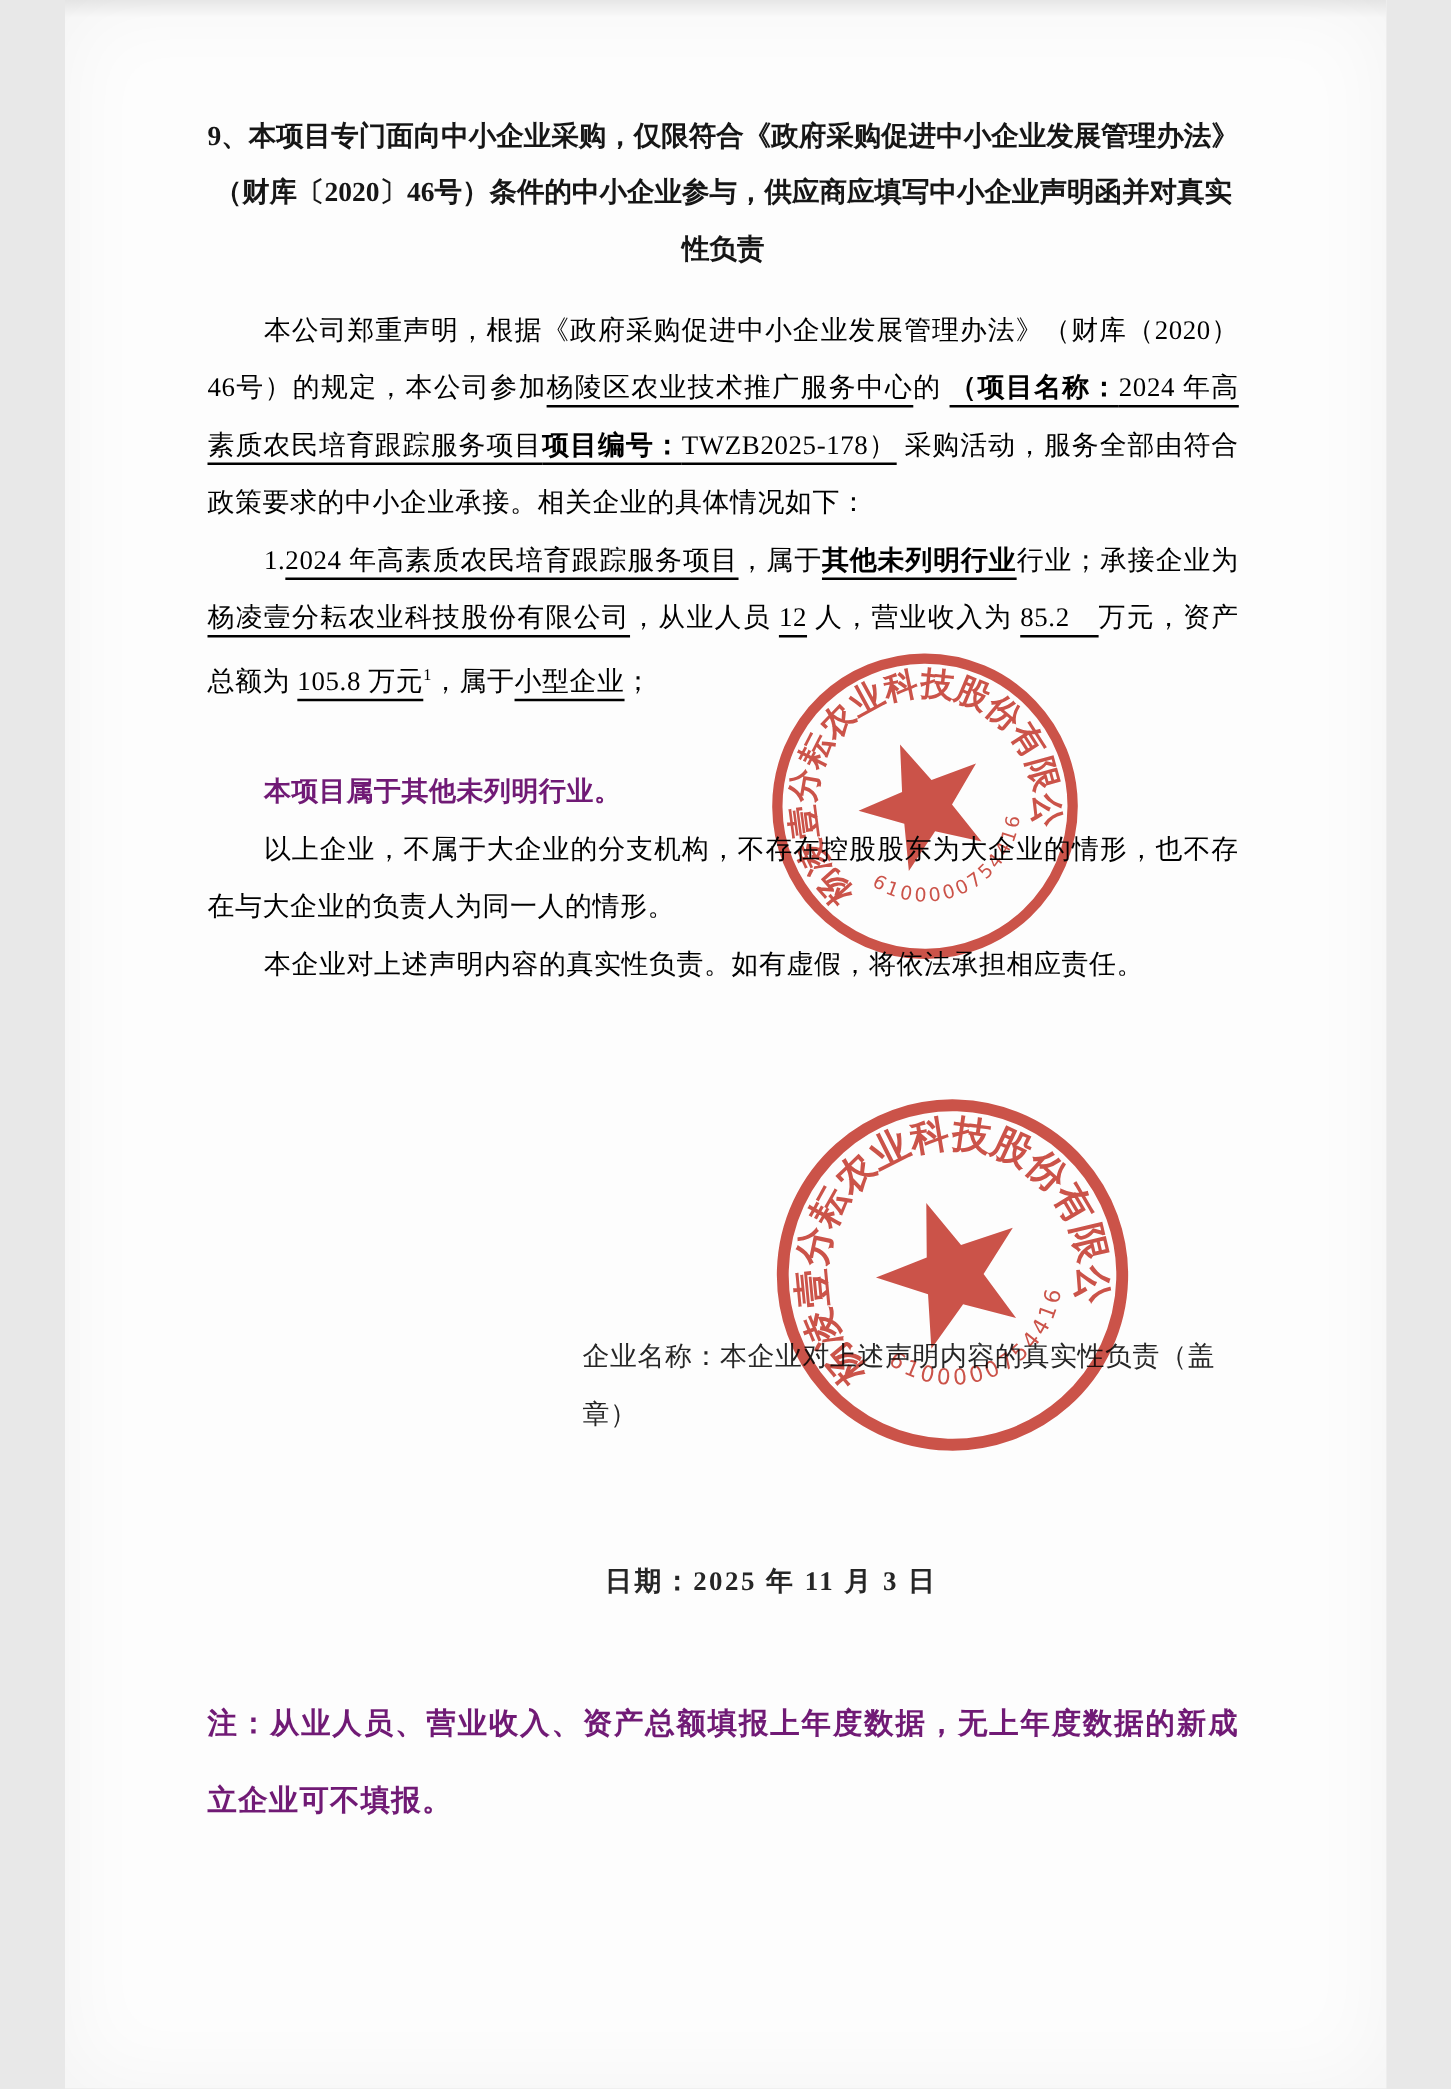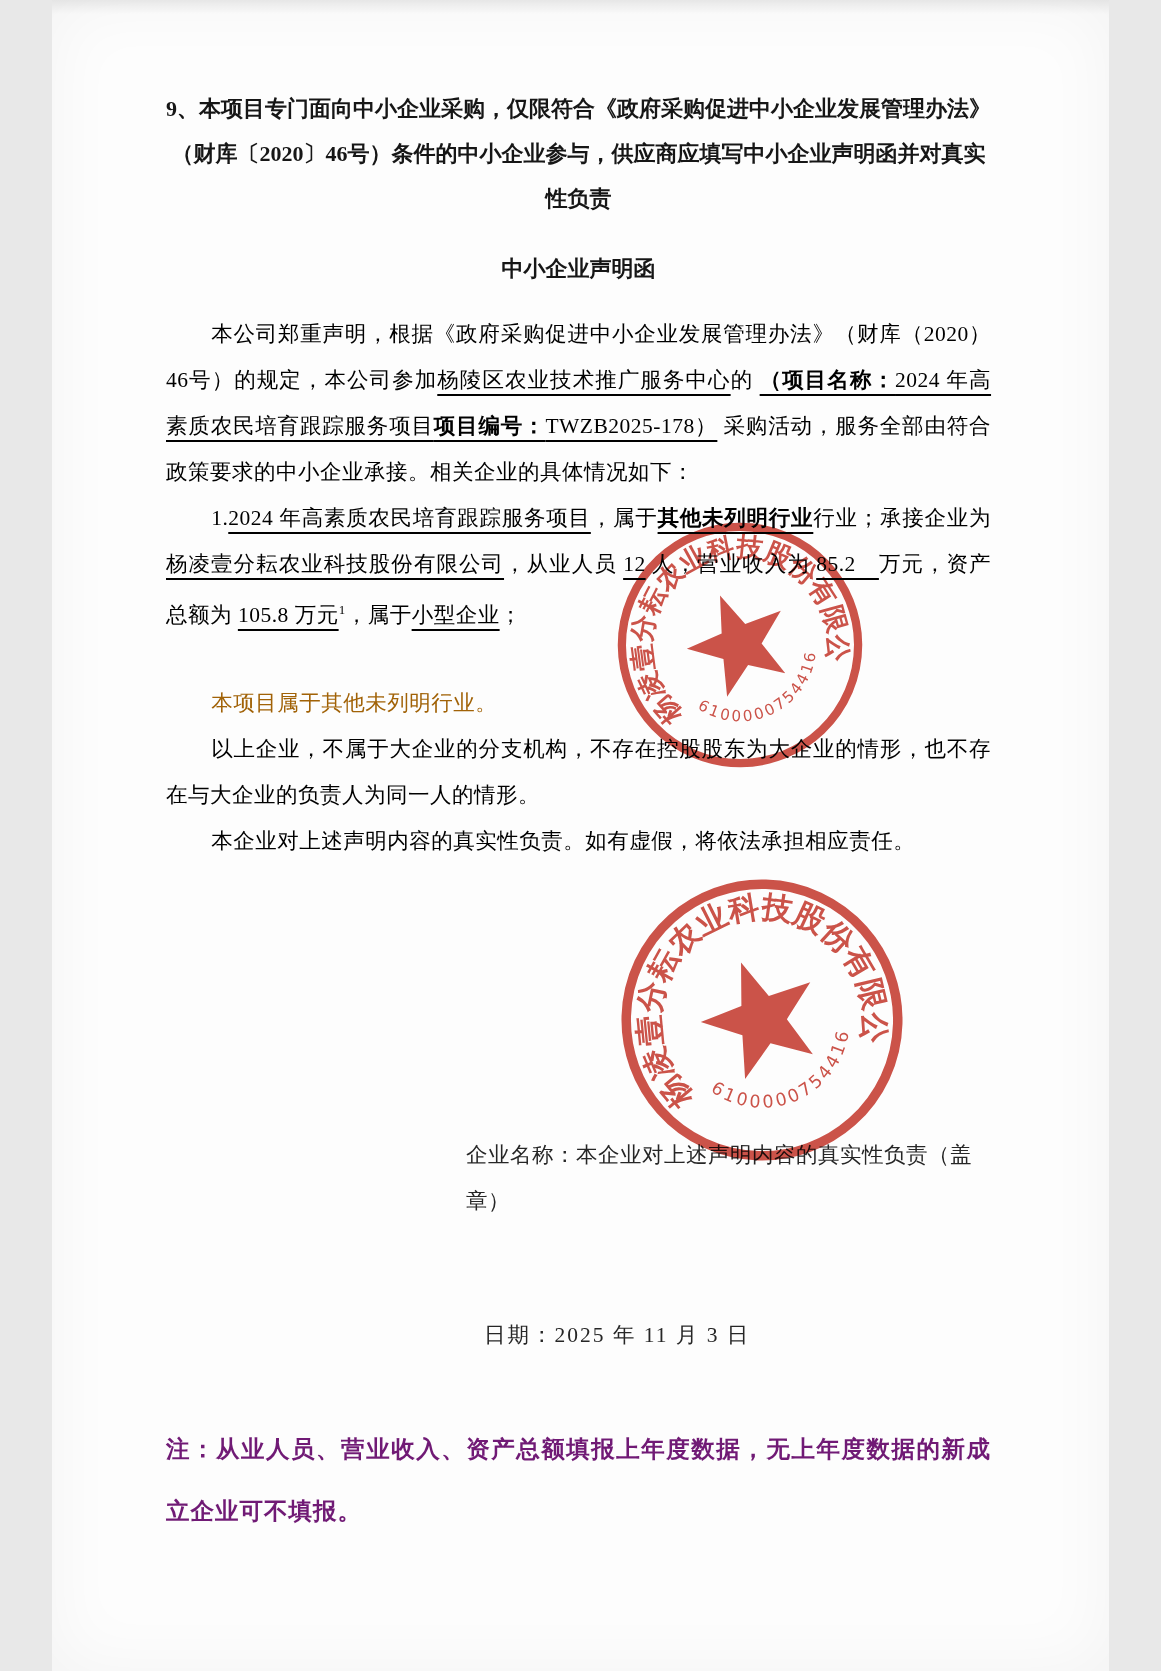--- a/index.html
+++ b/index.html
@@ -39,24 +39,24 @@
   .indent { text-indent:2.1em; }
   .first-para { margin-top:20px; }
 
   .para .u, .sig .u {
     text-decoration:underline;
     text-underline-offset:7px;
     text-decoration-thickness:1.5px;
   }
   .para sup { font-size:13px; vertical-align:super; }
 
-  .bold-line { font-weight:normal; margin-top:42px; color:#a16207; }
+  .bold-line { font-weight:bold; margin-top:42px; color:#701a75; }
 
   .sig  { margin-top:268px; margin-left:300px; font-size:21.5px; line-height:46px; letter-spacing:0.5px; }
-  .date { margin-top:88px;  margin-left:318px; font-size:21.5px; line-height:46px; letter-spacing:2px; }
+  .date { margin-top:88px;  margin-left:318px; font-size:21.5px; line-height:46px; letter-spacing:2px;font-weight:bold; }
 
   .footnote {
     margin-top:60px; font-weight:bold;
     font-size:23.5px; line-height:62px;
     text-align:justify; color:#701a75; letter-spacing:1px;
   }
 
   .stamp {
     position:absolute;
     mix-blend-mode:multiply;
@@ -69,21 +69,20 @@
 </style>
 </head>
 <body>
 
 <div class="page">
 
   <div class="content">
 
     <p class="clause">9、本项目专门面向中小企业采购，仅限符合《政府采购促进中小企业发展管理办法》（财库〔2020〕46号）条件的中小企业参与，供应商应填写中小企业声明函并对真实性负责</p>
 
-    <h1 class="title">中小企业声明函</h1>
 
     <p class="para indent first-para"><span>本公司郑重声明，根据《政府采购促进中小企业发展管理办法》（财库（2020）46号）的规定，本公司参加</span><span class="u">杨陵区农业技术推广服务中心</span><span>的 </span><span class="u" style="font-weight: bold;">（项目名称：</span><span class="u">2024 年高素质农民培育跟踪服务项目</span><span class="u" style="font-weight: bold;">项目编号：</span><span class="u">TWZB2025-178）</span><span> 采购活动，服务全部由符合政策要求的中小企业承接。相关企业的具体情况如下：</span></p>
 
     <p class="para indent"><span>1.</span><span class="u">2024 年高素质农民培育跟踪服务项目</span><span>，属于</span><span class="u" style="font-weight: bold;">其他未列明行业</span><span>行业；承接企业为</span><span class="u">杨凌壹分耘农业科技股份有限公司</span><span>，从业人员 </span><span class="u">12</span><span> 人，营业收入为 </span><span class="u">85.2　</span><span>万元，资产总额为 </span><span class="u">105.8 万元</span><sup>1</sup><span>，属于</span><span class="u">小型企业</span><span>；</span></p>
 
     <p class="para indent bold-line">本项目属于其他未列明行业。</p>
 
     <p class="para indent">以上企业，不属于大企业的分支机构，不存在控股股东为大企业的情形，也不存在与大企业的负责人为同一人的情形。</p>
 
     <p class="para indent">本企业对上述声明内容的真实性负责。如有虚假，将依法承担相应责任。</p>

